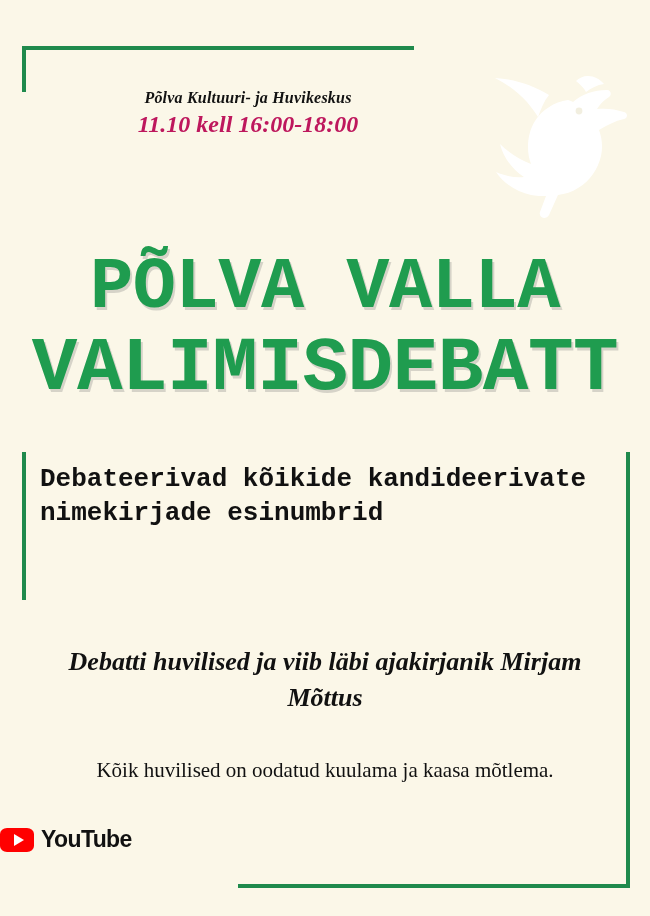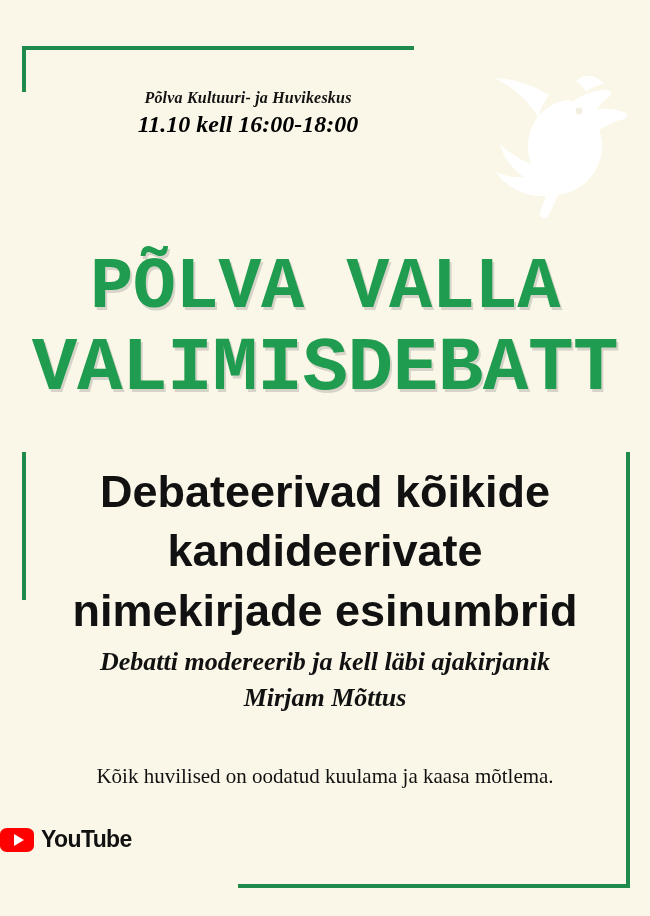--- a/index.html
+++ b/index.html
@@ -90,21 +90,21 @@
     color: #121212;
     letter-spacing: 0.2px;
     line-height: 1.25;
     white-space: nowrap;
   }
   .header .time {
     font-family: "Liberation Serif", serif;
     font-style: italic;
     font-weight: bold;
     font-size: 24px;
-    color: #000000;
+    color: #be185d;
     line-height: 1.35;
     white-space: nowrap;
   }
 
   
   .title {
     position: absolute;
     left: 0;
     right: 0;
     top: 250px;
@@ -119,24 +119,24 @@
   }
   .title .l1 { display: block; }
   .title .l2 { display: block; font-size: 76px; }
 
   
   .subtitle {
     position: absolute;
     left: 40px;
     right: 40px;
     top: 462px;
-    text-align: center;
-    font-family: Liberation Sans, sans-serif;
-    font-weight: bold;
-    font-size: 45px;
+    text-align: left;
+    font-family: Liberation Mono, monospace;
+    font-weight: bold;
+    font-size: 26px;
     line-height: 1.32;
     color: #111;
   }
 
   
   .moderator {
     position: absolute;
     left: 60px;
     right: 60px;
     top: 644px;
@@ -153,21 +153,20 @@
   .note {
     position: absolute;
     left: 24px;
     right: 24px;
     top: 756px;
     text-align: center;
     font-family: "Liberation Serif", serif;
     font-size: 21px;
     line-height: 1.42;
     color: #111;
-    margin-top: 6px;
   }
 
   
   .youtube {
     position: absolute;
     left: 0;
     right: 0;
     top: 826px;
     display: flex;
     align-items: center;
@@ -225,21 +224,21 @@
     <div class="time">11.10 kell 16:00-18:00</div>
   </div>
 
   <div class="title">
     <span class="l1">PÕLVA VALLA</span>
     <span class="l2">VALIMISDEBATT</span>
   </div>
 
   <div class="subtitle">Debateerivad kõikide kandideerivate nimekirjade esinumbrid</div>
 
-  <div class="moderator">Debatti modereerib ja kell läbi ajakirjanik Mirjam Mõttus</div>
+  <div class="moderator">Debatti huvilised ja viib läbi ajakirjanik Mirjam Mõttus</div>
 
   <div class="note">
     <div>Kõik huvilised on oodatud kuulama ja kaasa mõtlema.</div>
   </div>
 
   <div class="youtube">
     <span class="yt-logo">
         <span class="tri"></span>
       </span>
     <span class="yt-word">YouTube</span>

